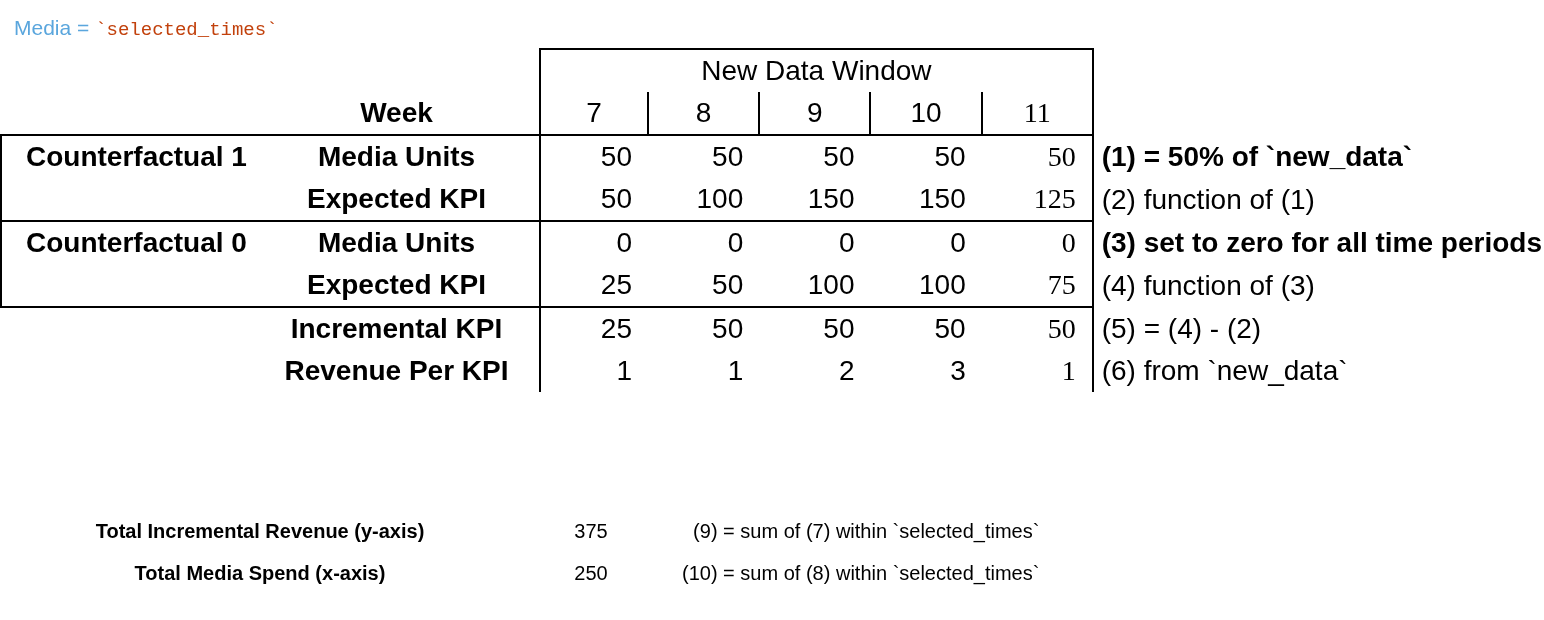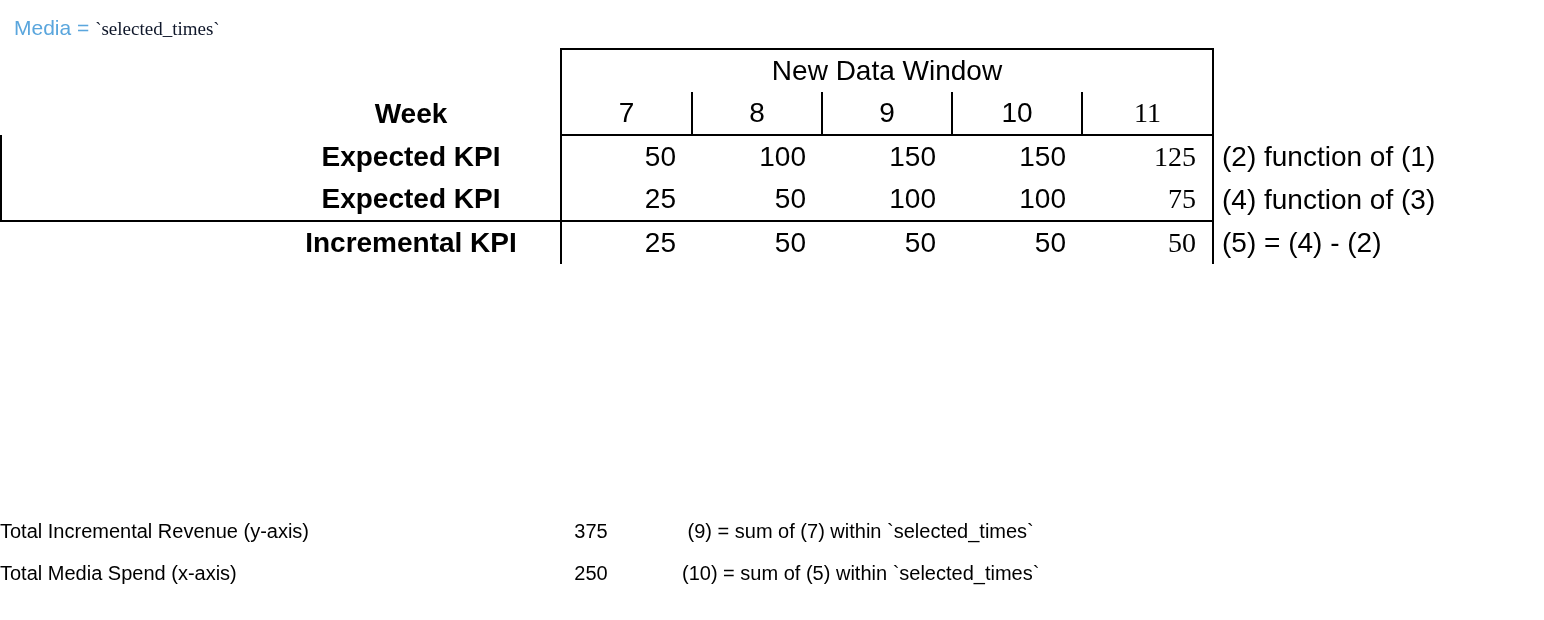--- a/index.html
+++ b/index.html
@@ -19,23 +19,23 @@
   
   #legend {
     position: absolute;
     left: 14px;
     top: 16px;
     font-size: 21px;
     color: #5aa6dd;
     white-space: nowrap;
   }
   #legend .mono {
-    font-family: Liberation Serif, serif;
+    font-family: Liberation Mono, monospace;
     font-size: 19px;
-    color: #0f172a;
+    color: #c2410c;
   }
 
   
   #diagram {
     position: absolute;
     left: 0px;
     top: 48px;
     border-collapse: collapse;
     font-size: 28px;
   }
@@ -108,32 +108,32 @@
   #totals {
     position: absolute;
     left: 0px;
     top: 510px;
     border-collapse: collapse;
     font-size: 20px;
   }
   #totals td { padding: 0; height: 42px; vertical-align: middle; }
   .t-label {
     width: 520px;
-    text-align: left;
+    text-align: center;
     padding-right: 14px !important;
-    font-weight: normal;
+    font-weight: bold;
     white-space: nowrap;
   }
   .t-val {
     width: 114px;
     text-align: center;
     white-space: nowrap;
   }
   .t-note {
-    text-align: center;
+    text-align: right;
     padding-left: 34px !important;
     white-space: nowrap;
   }
 </style>
 </head>
 <body>
 
 <div id="legend">
   <span>Media =</span>
   <span class="mono">`selected_times`</span>
@@ -152,32 +152,52 @@
       <td class="c-label1"></td>
       <td class="c-label2">Week</td>
       <td class="c-val week-cell grid grid-l">7</td>
       <td class="c-val week-cell grid">8</td>
       <td class="c-val week-cell grid">9</td>
       <td class="c-val week-cell grid">10</td>
       <td class="c-val week-cell grid grid-r">11</td>
       <td class="c-note"></td>
     </tr>
 
+    <tr>
+      <td class="c-label1 box-l box-t">Counterfactual 1</td>
+      <td class="c-label2 box-t">Media Units</td>
+      <td class="c-val grid-l grid-t">50</td>
+      <td class="c-val grid-t">50</td>
+      <td class="c-val grid-t">50</td>
+      <td class="c-val grid-t">50</td>
+      <td class="c-val grid-r grid-t">50</td>
+      <td class="c-note bold">(1) = 50% of `new_data`</td>
+    </tr>
 
     <tr>
       <td class="c-label1 box-l"></td>
       <td class="c-label2">Expected KPI</td>
       <td class="c-val grid-l">50</td>
       <td class="c-val">100</td>
       <td class="c-val">150</td>
       <td class="c-val">150</td>
       <td class="c-val grid-r">125</td>
       <td class="c-note">(2) function of (1)</td>
     </tr>
 
+    <tr>
+      <td class="c-label1 box-l box-t">Counterfactual 0</td>
+      <td class="c-label2 box-t">Media Units</td>
+      <td class="c-val grid-l grid-t">0</td>
+      <td class="c-val grid-t">0</td>
+      <td class="c-val grid-t">0</td>
+      <td class="c-val grid-t">0</td>
+      <td class="c-val grid-r grid-t">0</td>
+      <td class="c-note bold">(3) set to zero for all time periods</td>
+    </tr>
 
     <tr>
       <td class="c-label1 box-l box-b"></td>
       <td class="c-label2 box-b">Expected KPI</td>
       <td class="c-val grid-l grid-b">25</td>
       <td class="c-val grid-b">50</td>
       <td class="c-val grid-b">100</td>
       <td class="c-val grid-b">100</td>
       <td class="c-val grid-r grid-b">75</td>
       <td class="c-note">(4) function of (3)</td>
@@ -187,31 +207,41 @@
       <td class="c-label1"></td>
       <td class="c-label2">Incremental KPI</td>
       <td class="c-val grid-l">25</td>
       <td class="c-val">50</td>
       <td class="c-val">50</td>
       <td class="c-val">50</td>
       <td class="c-val grid-r">50</td>
       <td class="c-note">(5) = (4) - (2)</td>
     </tr>
 
+    <tr>
+      <td class="c-label1"></td>
+      <td class="c-label2">Revenue Per KPI</td>
+      <td class="c-val grid-l">1</td>
+      <td class="c-val">1</td>
+      <td class="c-val">2</td>
+      <td class="c-val">3</td>
+      <td class="c-val grid-r">1</td>
+      <td class="c-note">(6) from `new_data`</td>
+    </tr>
 
 
   </tbody>
 </table>
 
 <table id="totals">
   <tbody>
     <tr>
       <td class="t-label">Total Incremental Revenue (y-axis)</td>
       <td class="t-val">375</td>
       <td class="t-note">(9) = sum of (7) within `selected_times`</td>
     </tr>
     <tr>
       <td class="t-label">Total Media Spend (x-axis)</td>
       <td class="t-val">250</td>
-      <td class="t-note">(10) = sum of (5) within `selected_times`</td>
+      <td class="t-note">(10) = sum of (8) within `selected_times`</td>
     </tr>
   </tbody>
 </table>
 
 </body></html>

